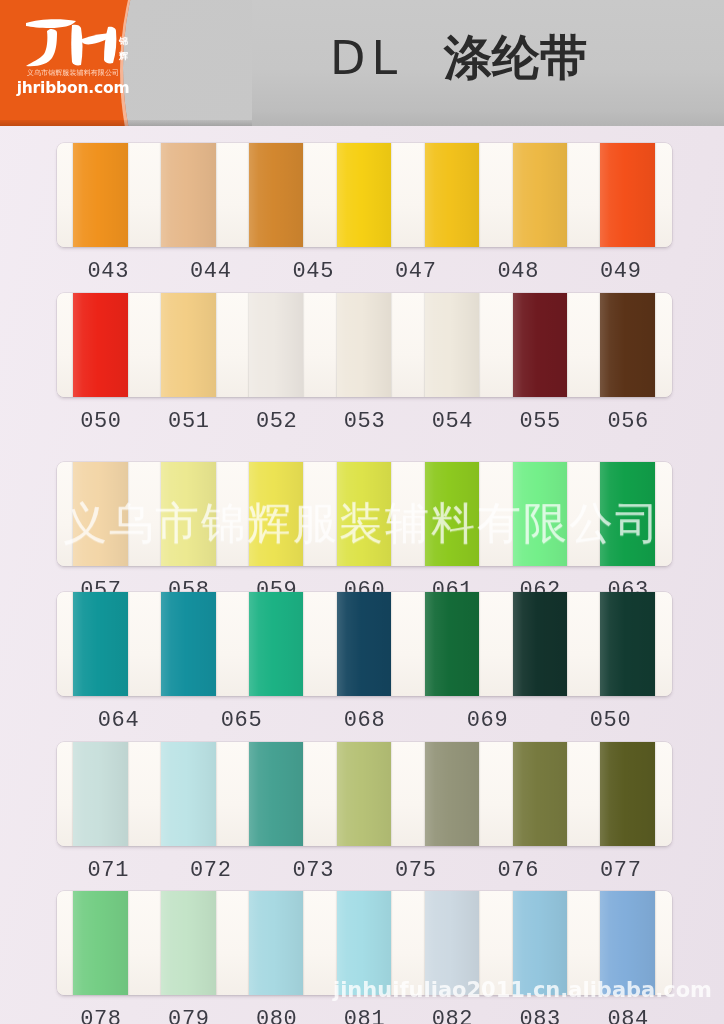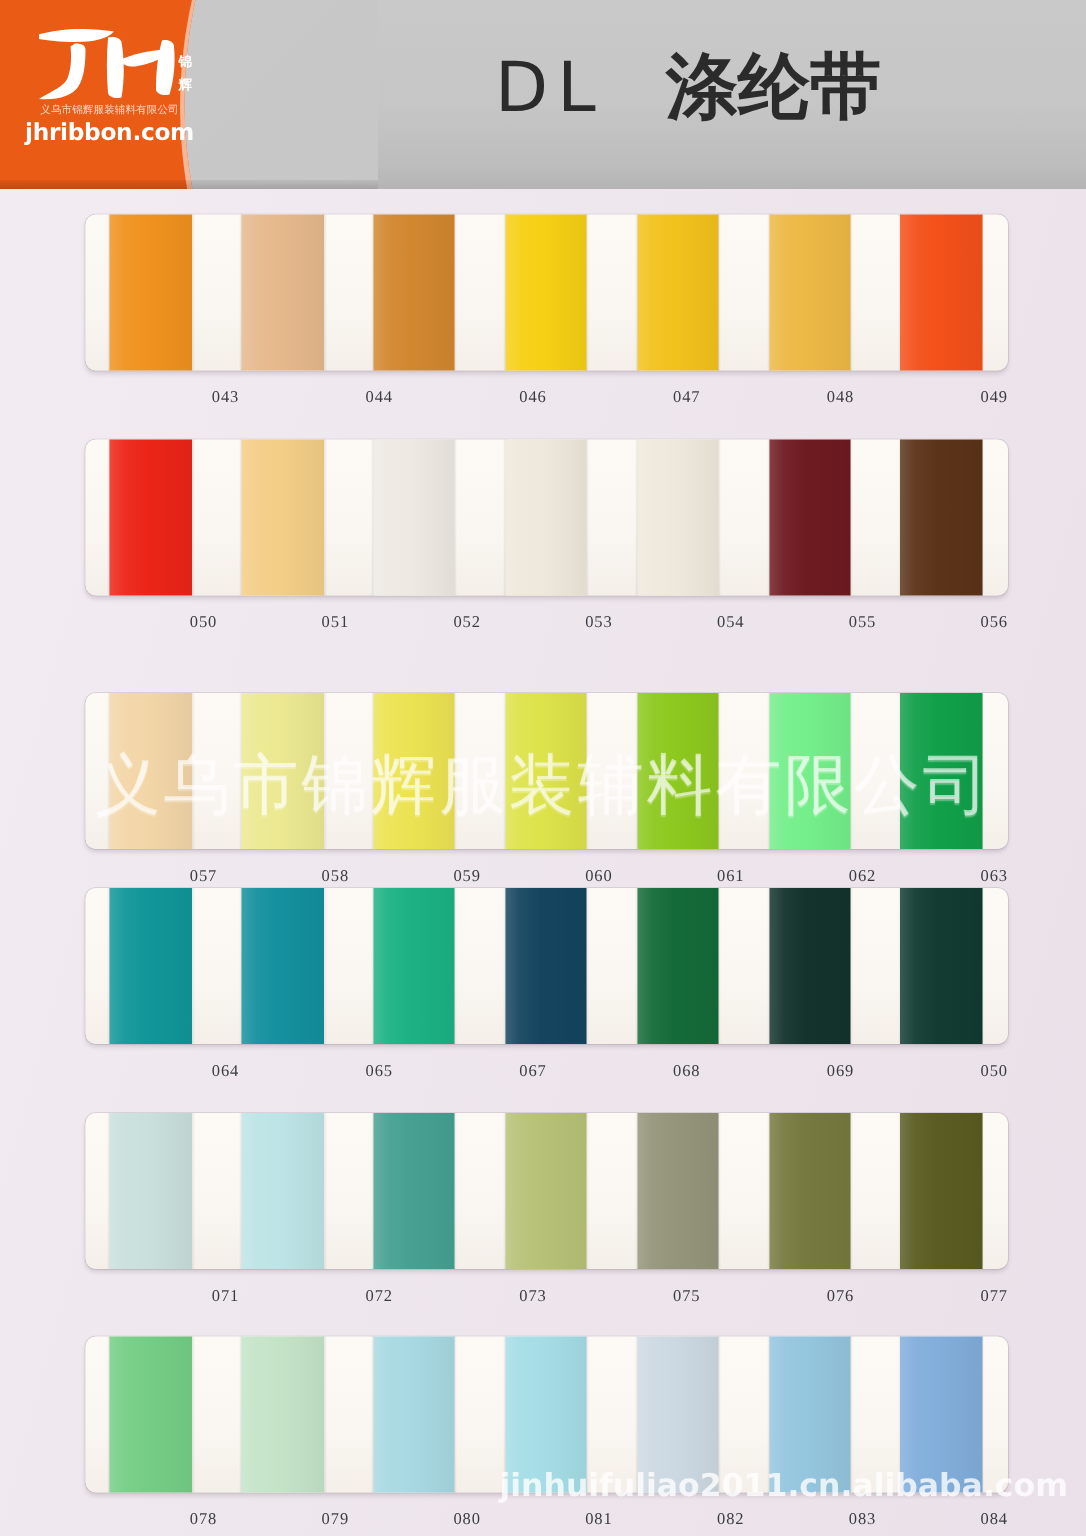--- a/index.html
+++ b/index.html
@@ -157,27 +157,27 @@
       rgba(0,0,0,0.055) 100%);
   }
   .labels {
     position: relative;
     width: 615px;
     height: 40px;
     display: flex;
   }
   .label {
     flex: 1 1 0;
-    text-align: right;
+    text-align: center;
     padding-top: 12px;
     color: #3b3b44;
-    font-size: 11px;
+    font-size: 22px;
     font-weight: 400;
     letter-spacing: 0.6px;
-    font-family: Liberation Serif, serif;
+    font-family: Liberation Mono, monospace;
   }
 
   
   #watermark-mid {
     position: absolute;
     left: 0; top: 494px;
     width: 724px;
     text-align: center;
     font-size: 44px;
     font-weight: 400;
@@ -265,21 +265,21 @@
           <div class="cell">
             <div class="ribbon" style="background: rgb(237, 185, 69);"></div>
           </div>
           <div class="cell">
             <div class="ribbon" style="background: rgb(244, 80, 26);"></div>
           </div>
         </div>
         <div class="labels">
           <div class="label">043</div>
           <div class="label">044</div>
-          <div class="label">046</div>
+          <div class="label">045</div>
           <div class="label">047</div>
           <div class="label">048</div>
           <div class="label">049</div>
         </div>
       </div>
       <div class="row" style="top: 293px;">
         <div class="strip">
           <div class="cell">
             <div class="ribbon" style="background: rgb(236, 36, 24);"></div>
           </div>
@@ -366,21 +366,20 @@
           <div class="cell">
             <div class="ribbon" style="background: rgb(19, 51, 44);"></div>
           </div>
           <div class="cell">
             <div class="ribbon" style="background: rgb(18, 59, 49);"></div>
           </div>
         </div>
         <div class="labels">
           <div class="label">064</div>
           <div class="label">065</div>
-          <div class="label">067</div>
           <div class="label">068</div>
           <div class="label">069</div>
           <div class="label">050</div>
         </div>
       </div>
       <div class="row" style="top: 742px;">
         <div class="strip">
           <div class="cell">
             <div class="ribbon" style="background: rgb(201, 224, 220);"></div>
           </div>

